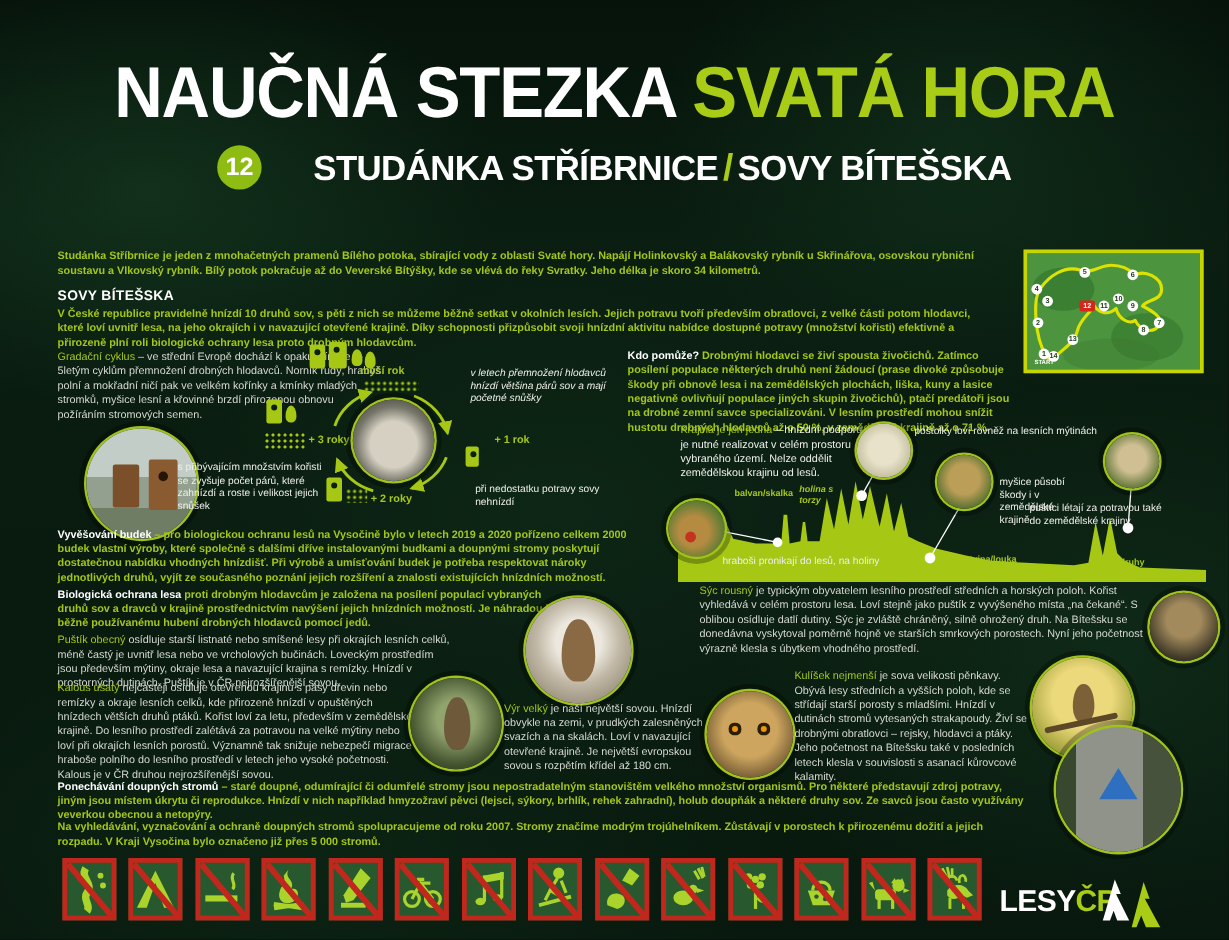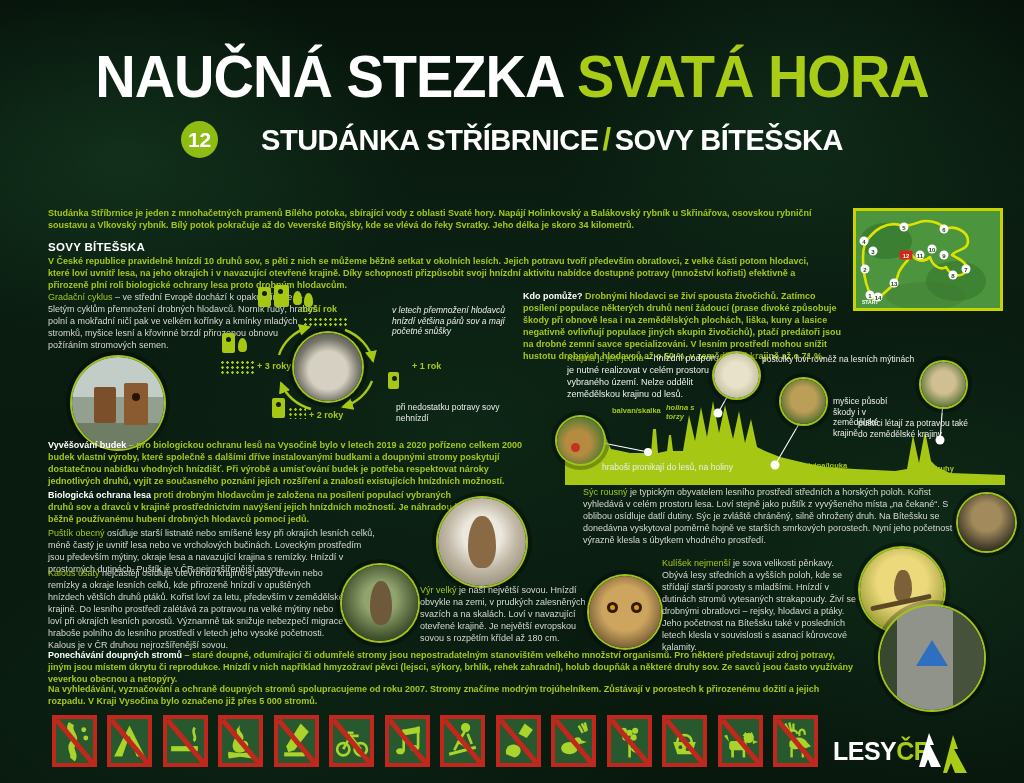--- a/index.html
+++ b/index.html
@@ -117,20 +117,21 @@
   </div>
 
   <p class="abs small txt-gray" style="left:48px;top:291px;width:272px;"><span class="lead-green">Gradační cyklus</span> <span>– ve střední Evropě dochází k opakujícím se 3-5letým cyklům přemnožení drobných hlodavců. Norník rudý, hraboš polní a mokřadní ničí pak ve velkém kořínky a kmínky mladých stromků, myšice lesní a křovinné brzdí přirozenou obnovu požíráním stromových semen.</span></p>
 
   <div class="photo ph-nestbox" style="left:72px;top:357px;width:92px;height:92px;">
     <div class="deco" style="left:22px;top:30px;width:22px;height:36px;background:#7a4f2a;border-radius:2px;"></div>
     <div class="deco" style="left:52px;top:26px;width:24px;height:42px;background:#8a5a30;border-radius:2px;"></div>
     <div class="deco" style="left:60px;top:36px;width:8px;height:8px;border-radius:50%;background:#241507;"></div>
   </div>
 
+  <p class="abs ann" style="left:148px;top:384px;width:130px;">s přibývajícím množstvím kořisti se zvyšuje počet párů, které zahnízdí a roste i velikost jejich snůšek</p>
 
   <svg class="abs" style="left:215px;top:285px;" width="210" height="150" viewBox="0 0 210 150">
     <defs>
       <marker id="arr" viewBox="0 0 6 6" refX="5" refY="3" markerWidth="5" markerHeight="5" orient="auto">
         <path d="M0,0 L6,3 L0,6 Z" fill="#a6c815"></path>
       </marker>
     </defs>
     <g fill="none" stroke="#a6c815" stroke-width="2.4">
       <path d="M130,45 A46,42 0 0 1 158,76" marker-end="url(#arr)"></path>
       <path d="M157,96 A46,42 0 0 1 128,122" marker-end="url(#arr)"></path>

